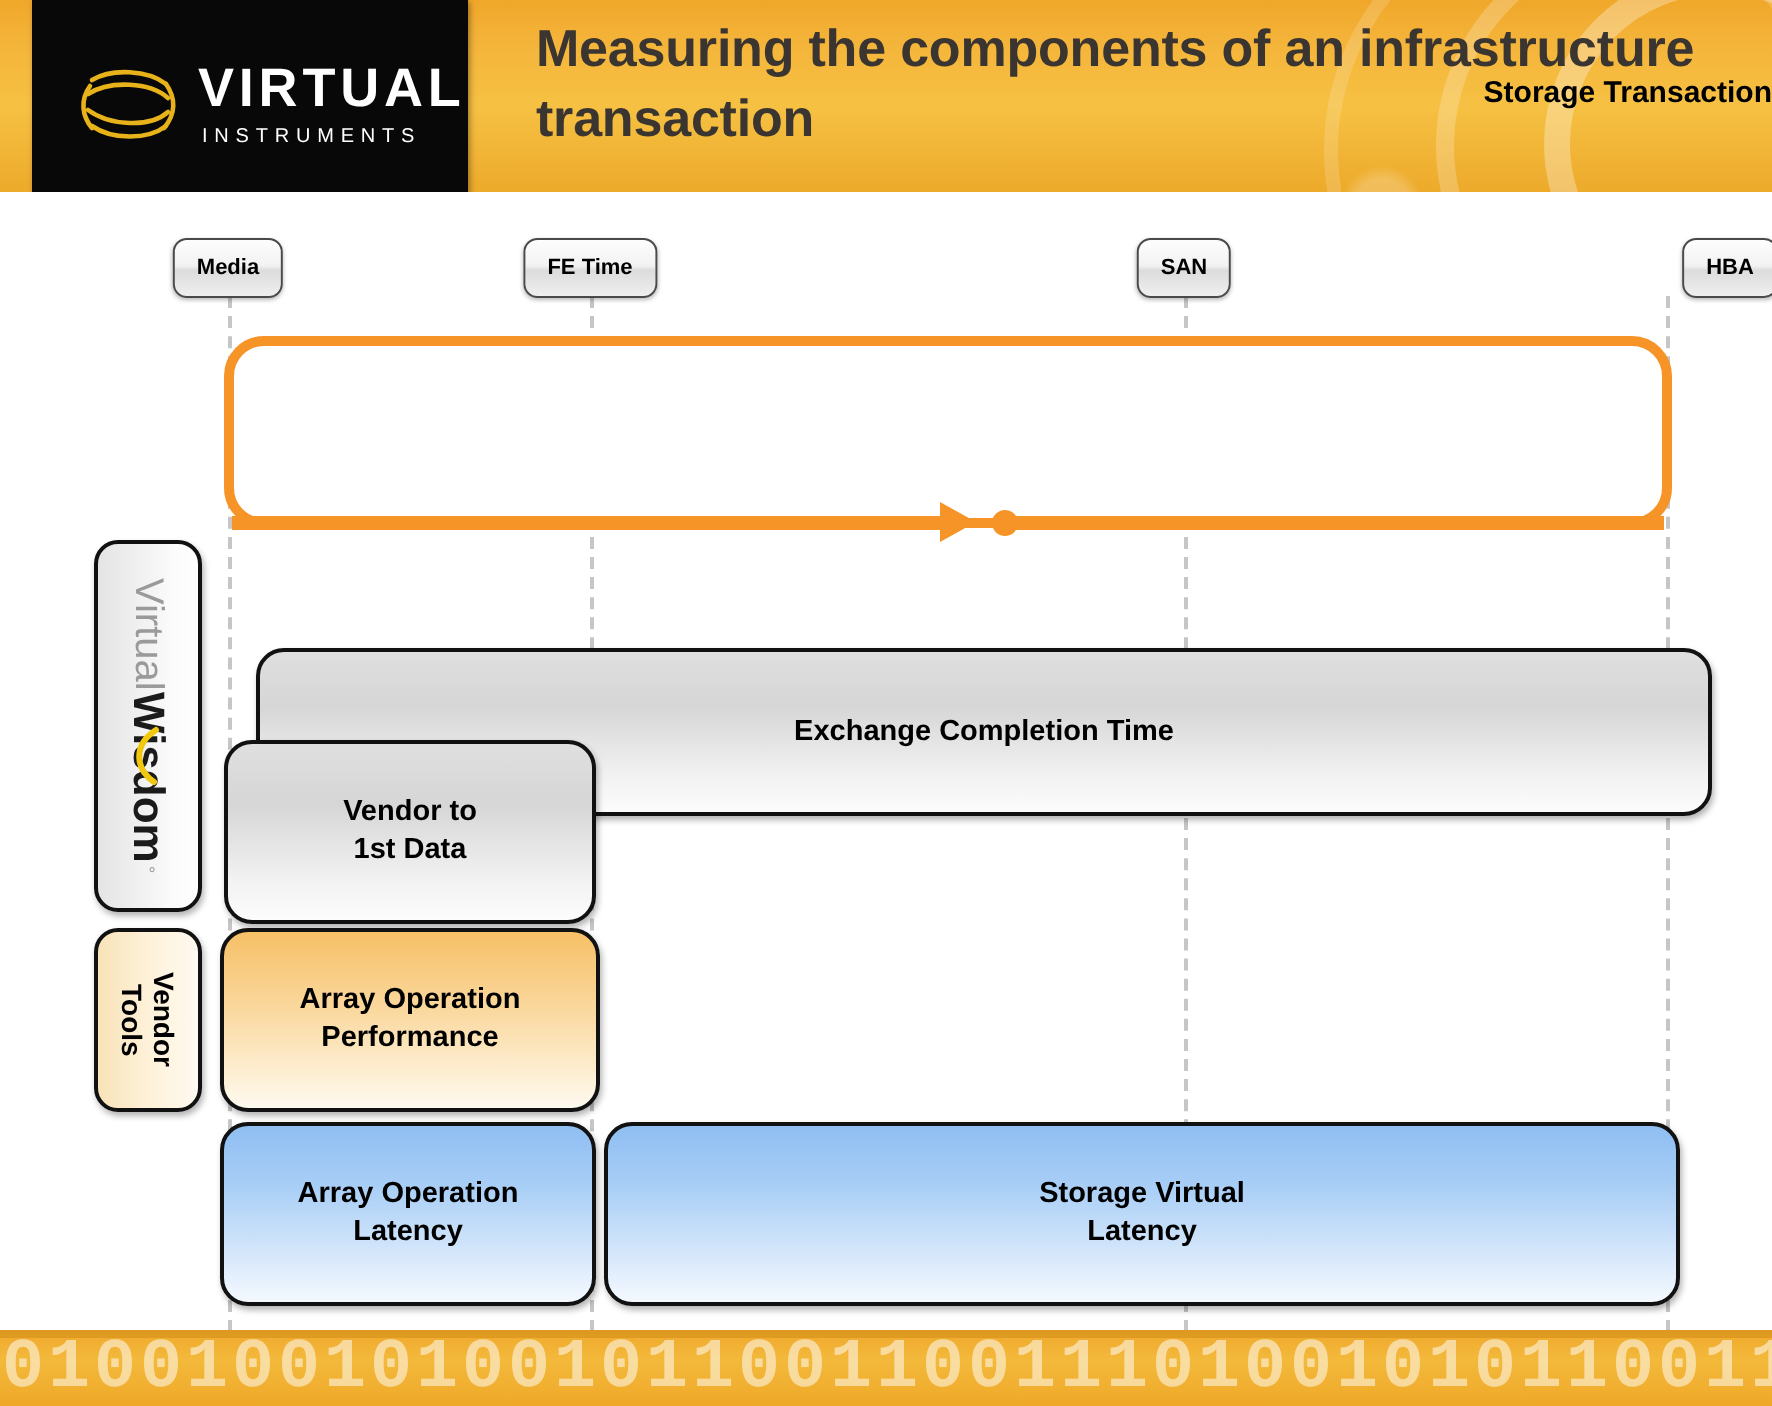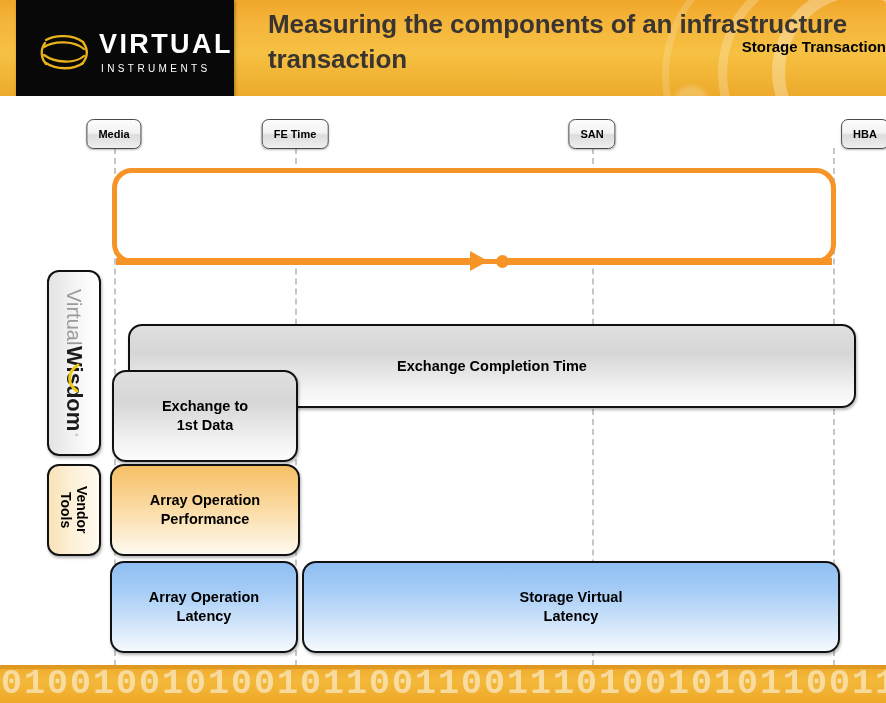--- a/index.html
+++ b/index.html
@@ -340,21 +340,21 @@
     <span>Tools</span>
   </div>
 </div>
 
 <div class="bar bar-gray" style="left:128px; top:276px; width:724px; height:80px;margin-top:48px;">
   <span>Exchange Completion Time</span>
 </div>
 
 <div class="bar bar-gray" style="left:112px; top:370px; width:182px; height:88px;">
   <div>
-    <span>Exchange to</span><br>
+    <span>Vendor to</span><br>
     <span>1st Data</span>
   </div>
 </div>
 
 <div class="bar bar-tan" style="left:110px; top:464px; width:186px; height:88px;">
   <div>
     <span>Array Operation</span><br>
     <span>Performance</span>
   </div>
 </div>

